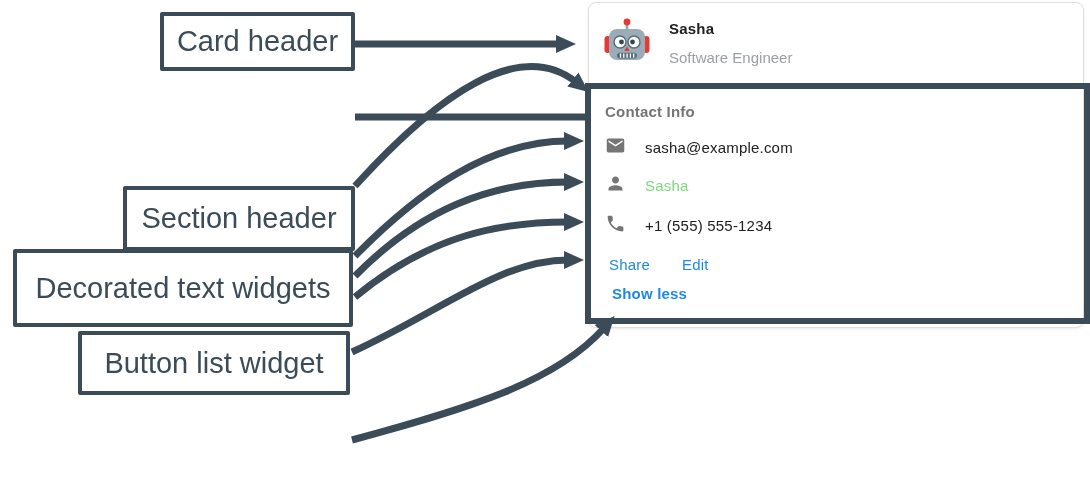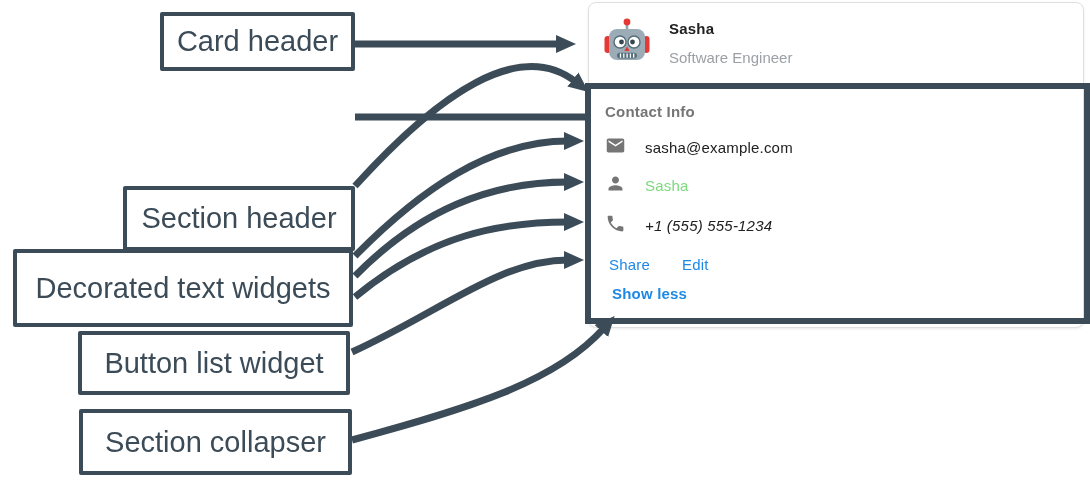--- a/index.html
+++ b/index.html
@@ -27,21 +27,21 @@
   }
   .section-title{
     position:absolute;left:16px;top:100px;font-size:15px;font-weight:700;
     color:var(--muted-gray,#757575);letter-spacing:.2px;
   }
   .row{position:absolute;left:16px;height:24px;display:flex;align-items:center;gap:19px;}
   .row .row-text{font-size:15px;color:var(--text-dark,#212121);letter-spacing:.2px;}
   .row.online .row-text{color:var(--online-green,#7cd97c);}
   .row-email{top:132px;}
   .row-status{top:170px;}
-  .row-phone{top:210px;font-style:italic;}
+  .row-phone{top:210px;}
   .gicon{fill:var(--muted-gray,#757575);}
   .btn-row{position:absolute;left:20px;top:253px;display:flex;gap:32px;}
   .text-btn{
     font-size:15px;font-weight:500;color:var(--link-blue,#1e88e5);cursor:pointer;
     letter-spacing:.2px;
   }
   .collapser{
     position:absolute;left:23px;top:282px;font-size:15px;font-weight:600;
     color:var(--link-blue,#1e88e5);cursor:pointer;letter-spacing:.2px;
   }
@@ -166,17 +166,14 @@
   </div>
   <div class="label-box lb-section-header">
     <span>Section header</span>
   </div>
   <div class="label-box lb-decorated">
     <span>Decorated text widgets</span>
   </div>
   <div class="label-box lb-button-list">
     <span>Button list widget</span>
   </div>
-  <div class="label-box lb-collapser">
-    <span>Section collapser</span>
-  </div>
 
 </div>
 
 </body></html>

